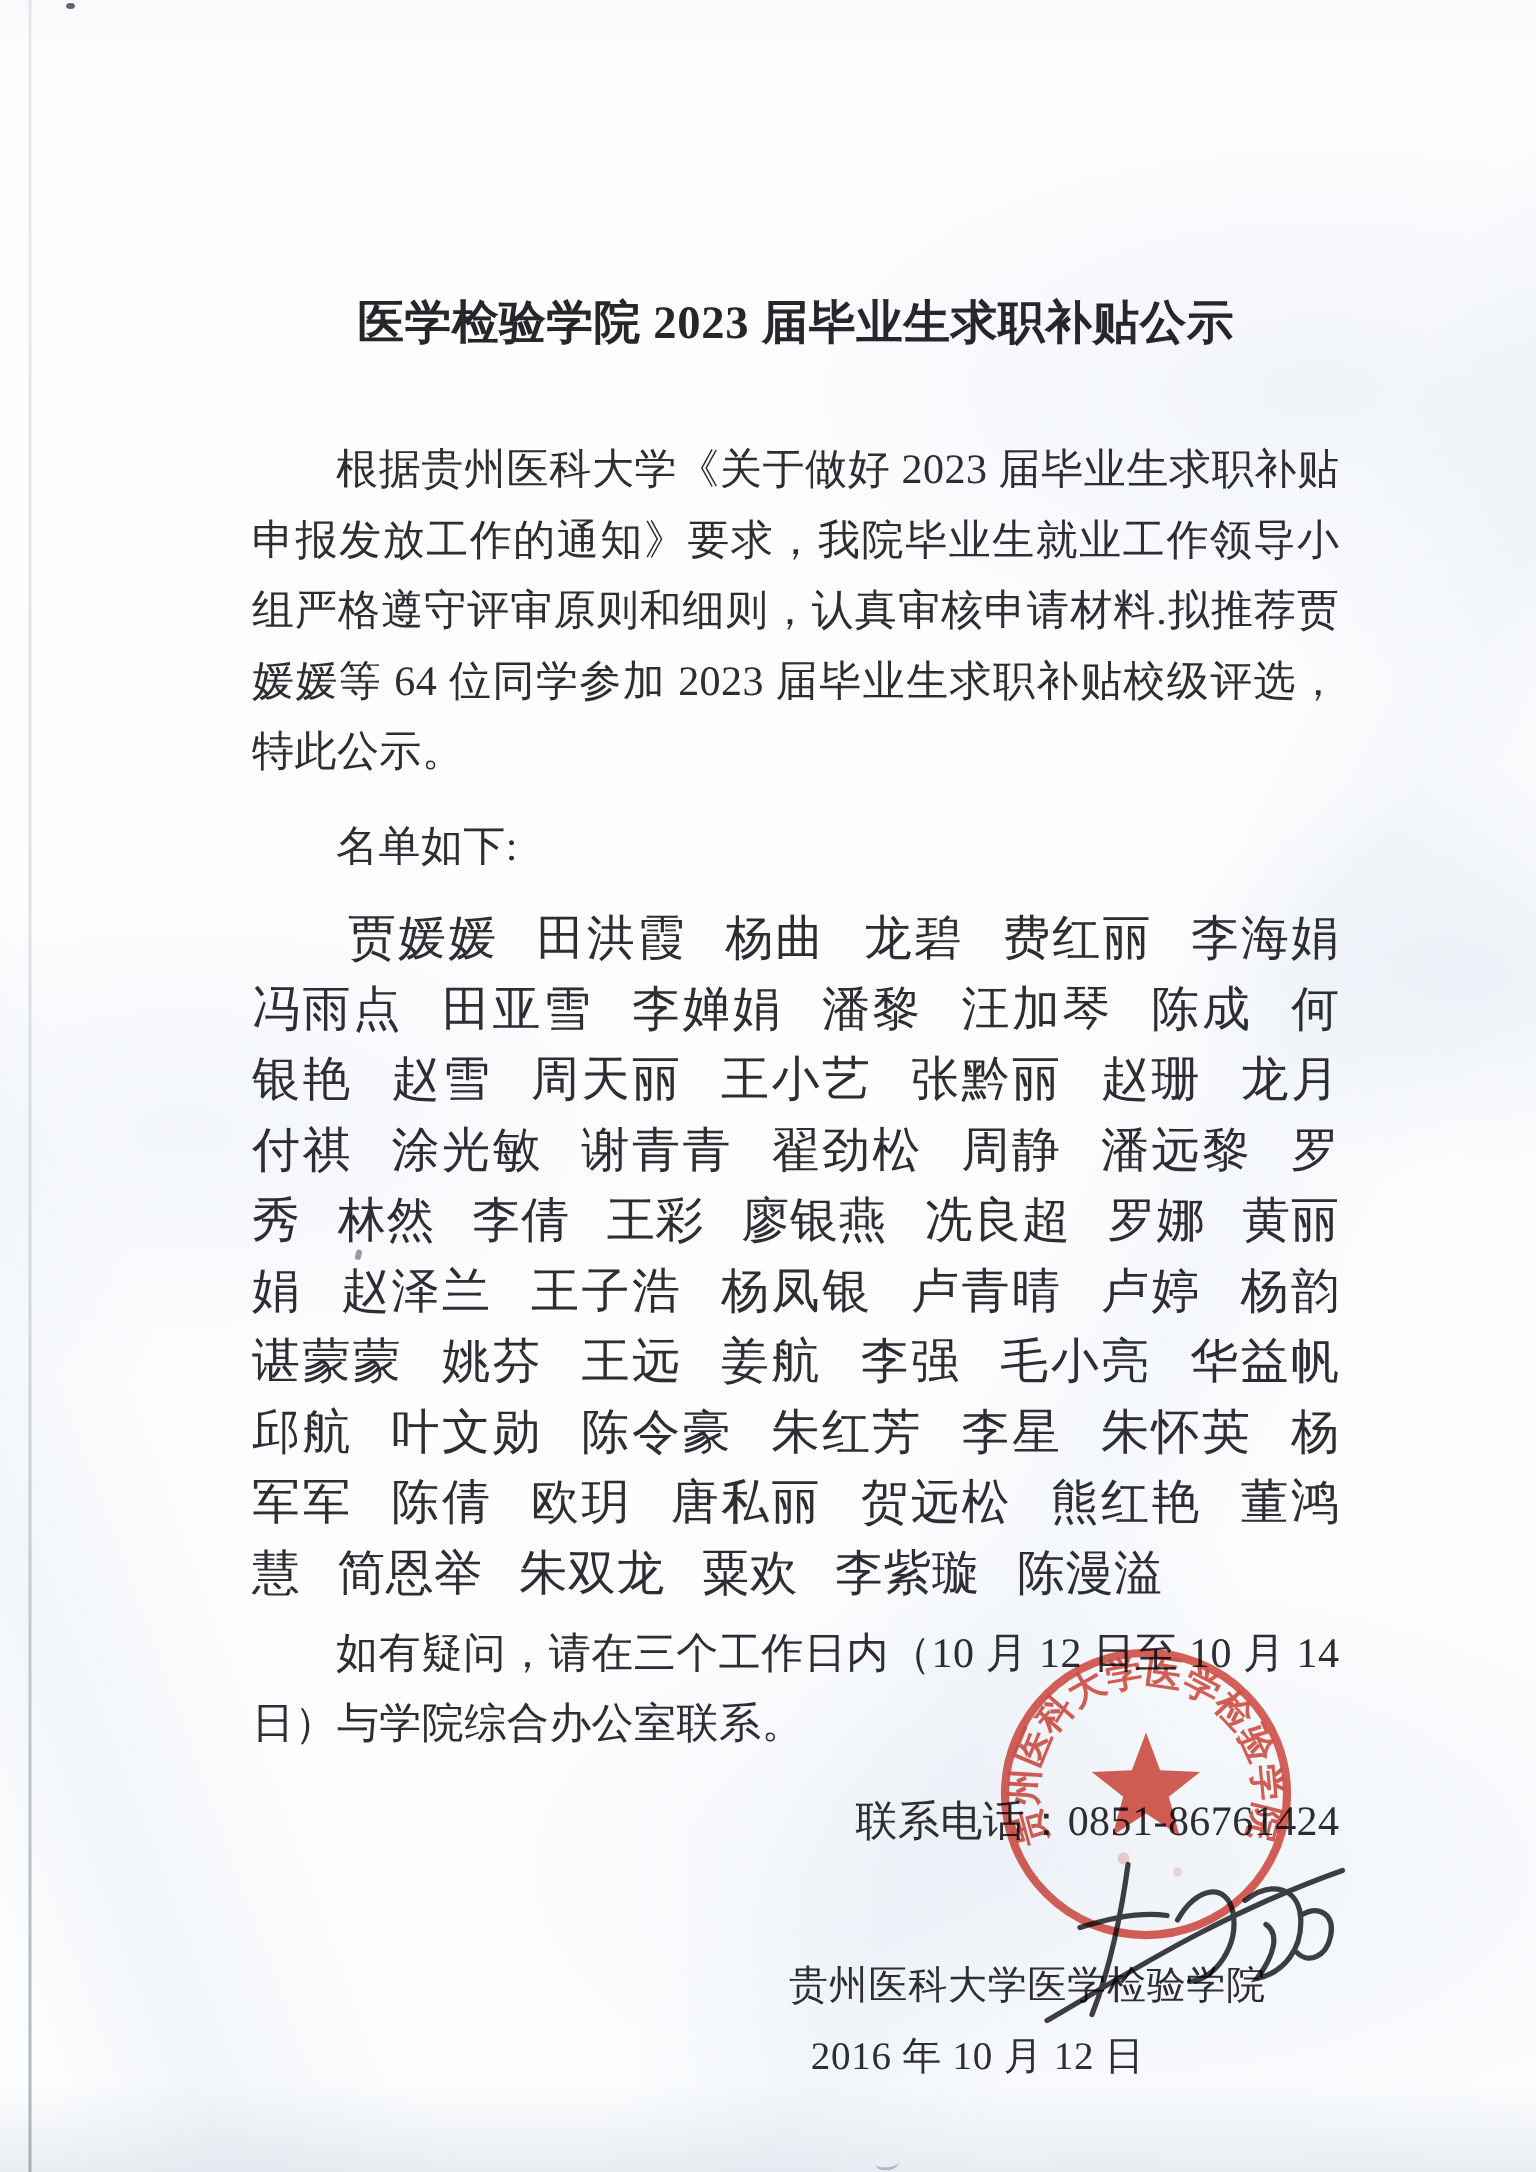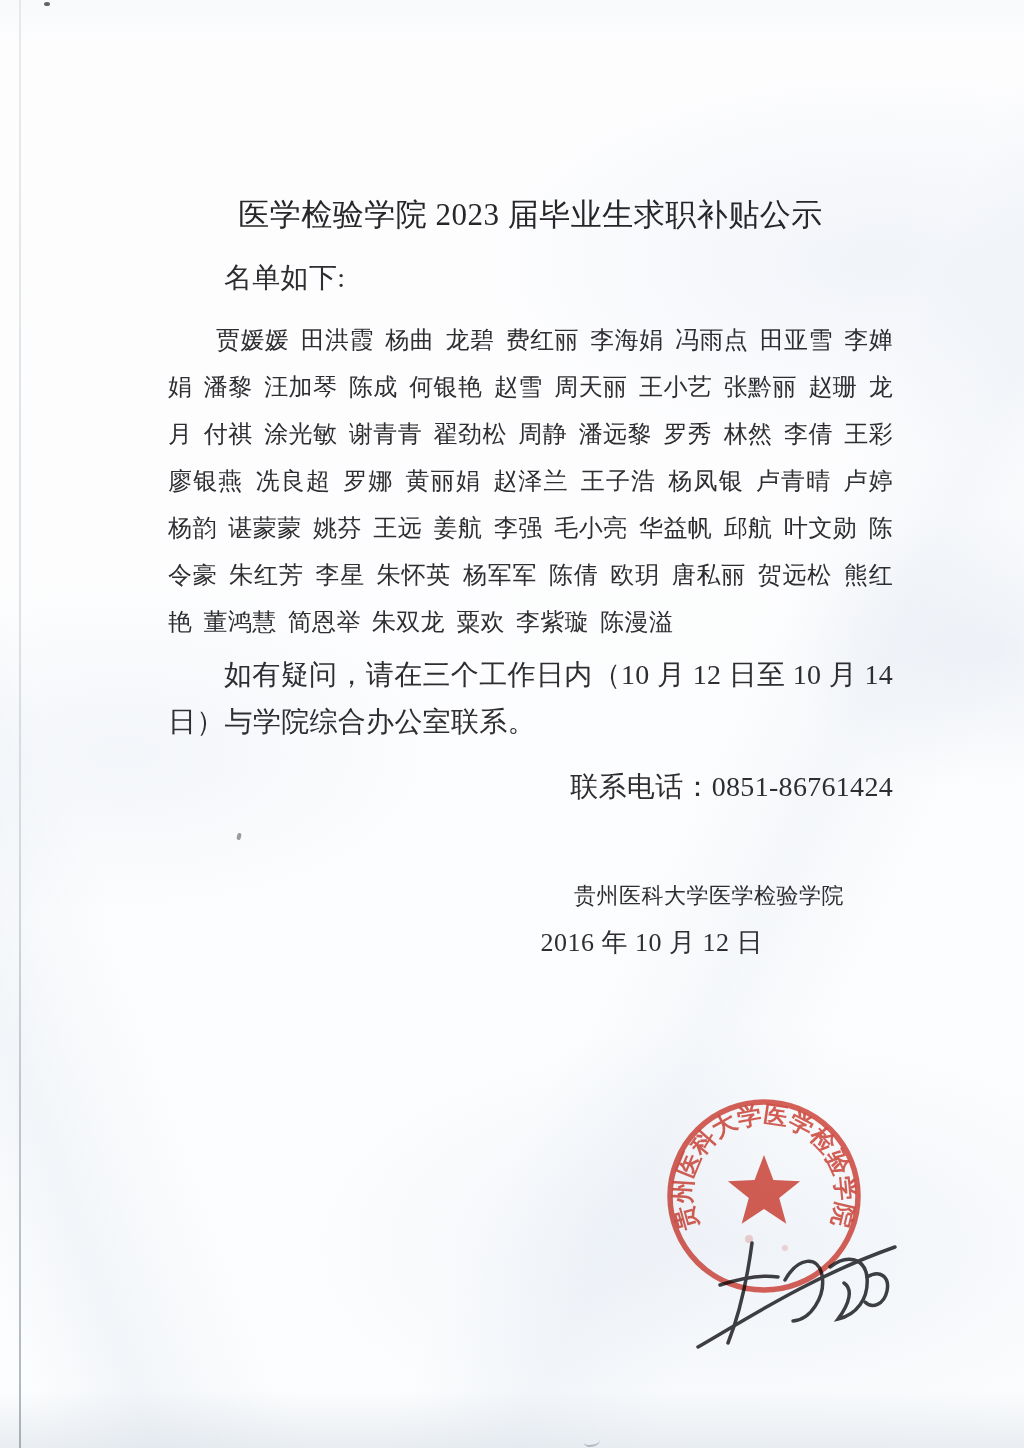--- a/index.html
+++ b/index.html
@@ -44,48 +44,49 @@
     border-bottom: 2px solid rgba(130,142,152,0.55);
     border-radius: 0 0 70% 40%;
   }
   .content {
     position: relative;
     padding: 0 131px 0 168px;
     color: #2e2e32;
   }
   .title {
     margin: 192px 0 0 0;
-    font-size: 31px; font-weight: 400;
+    font-size: 31px; font-weight: 700;
     line-height: 46px;
     text-align: center;
     letter-spacing: 0.5px;
     color: #27272b;
   }
   .para {
     margin: 0;
     font-size: 28px;
     line-height: 47px;
     text-align: justify;
     letter-spacing: 0.3px;
   }
   .indent { text-indent: 2em; }
   .intro { margin-top: 52px; }
   .list-intro { margin-top: 16px; }
   .names {
     margin-top: 16px;
-    font-size: 24px;
+    font-size: 32px;
     word-spacing: 5px;
     word-break: break-all;
     line-break: anywhere;
+    font-family: Liberation Mono, monospace;
   }
   .closing { margin-top: 5px; }
   .contact { margin-top: 18px; text-align: right; }
   .signoff-org {
     margin: 62px 0 0 0;
-    font-size: 22px; line-height: 47px;
+    font-size: 26px; line-height: 47px;
     text-align: right;
     padding-right: 49px; 
     letter-spacing: 0.5px;
   }
   .signoff-date {
     margin: 0;
     font-size: 26px; line-height: 47px;
     text-align: right;
     padding-right: 130px; 
     letter-spacing: 0.5px;
@@ -106,20 +107,21 @@
 <body>
 
 <div class="page">
 
   <div class="edge-line"></div>
   <div class="speck-top"></div>
 
   <div class="content">
     <h1 class="title">医学检验学院 2023 届毕业生求职补贴公示</h1>
 
+    <p class="para indent intro">根据贵州医科大学《关于做好 2023 届毕业生求职补贴申报发放工作的通知》要求，我院毕业生就业工作领导小组严格遵守评审原则和细则，认真审核申请材料.拟推荐贾媛媛等 64 位同学参加 2023 届毕业生求职补贴校级评选，特此公示。</p>
 
     <p class="para indent list-intro">名单如下:</p>
 
     <p class="para indent names">贾媛媛 田洪霞 杨曲 龙碧 费红丽 李海娟 冯雨点 田亚雪 李婵娟 潘黎 汪加琴 陈成 何银艳 赵雪 周天丽 王小艺 张黔丽 赵珊 龙月 付祺 涂光敏 谢青青 翟劲松 周静 潘远黎 罗秀 林然 李倩 王彩 廖银燕 冼良超 罗娜 黄丽娟 赵泽兰 王子浩 杨凤银 卢青晴 卢婷 杨韵 谌蒙蒙 姚芬 王远 姜航 李强 毛小亮 华益帆 邱航 叶文勋 陈令豪 朱红芳 李星 朱怀英 杨军军 陈倩 欧玥 唐私丽 贺远松 熊红艳 董鸿慧 简恩举 朱双龙 粟欢 李紫璇 陈漫溢</p>
 
     <p class="para indent closing">如有疑问，请在三个工作日内（10 月 12 日至 10 月 14 日）与学院综合办公室联系。</p>
 
     <p class="para contact">联系电话：0851-86761424</p>
 
     <p class="signoff-org">贵州医科大学医学检验学院</p>

